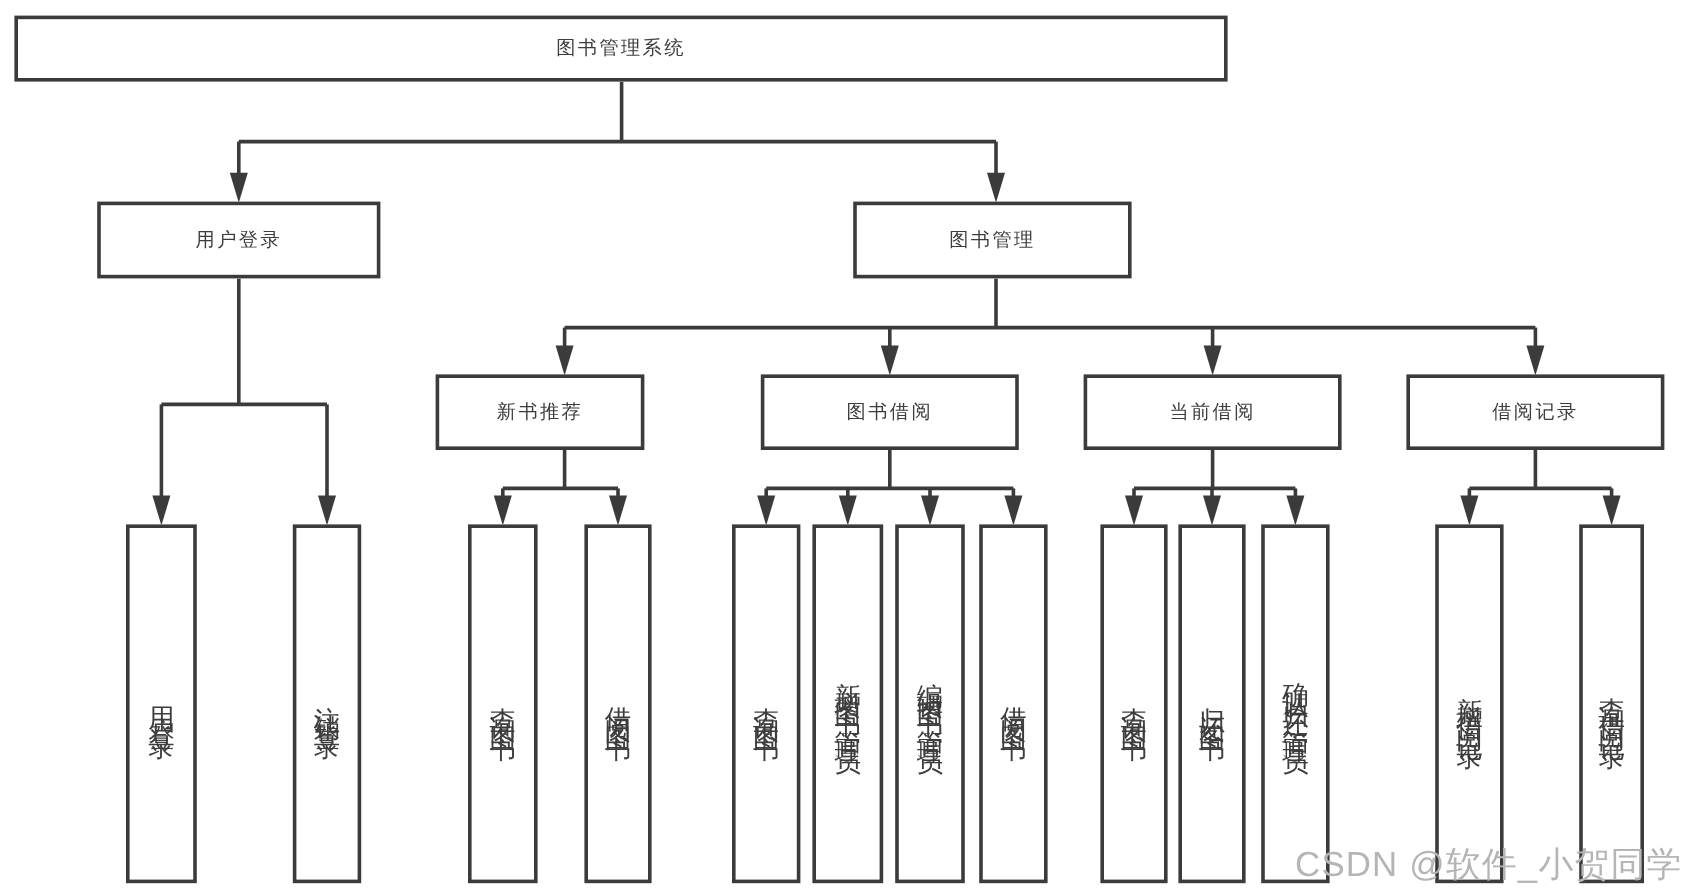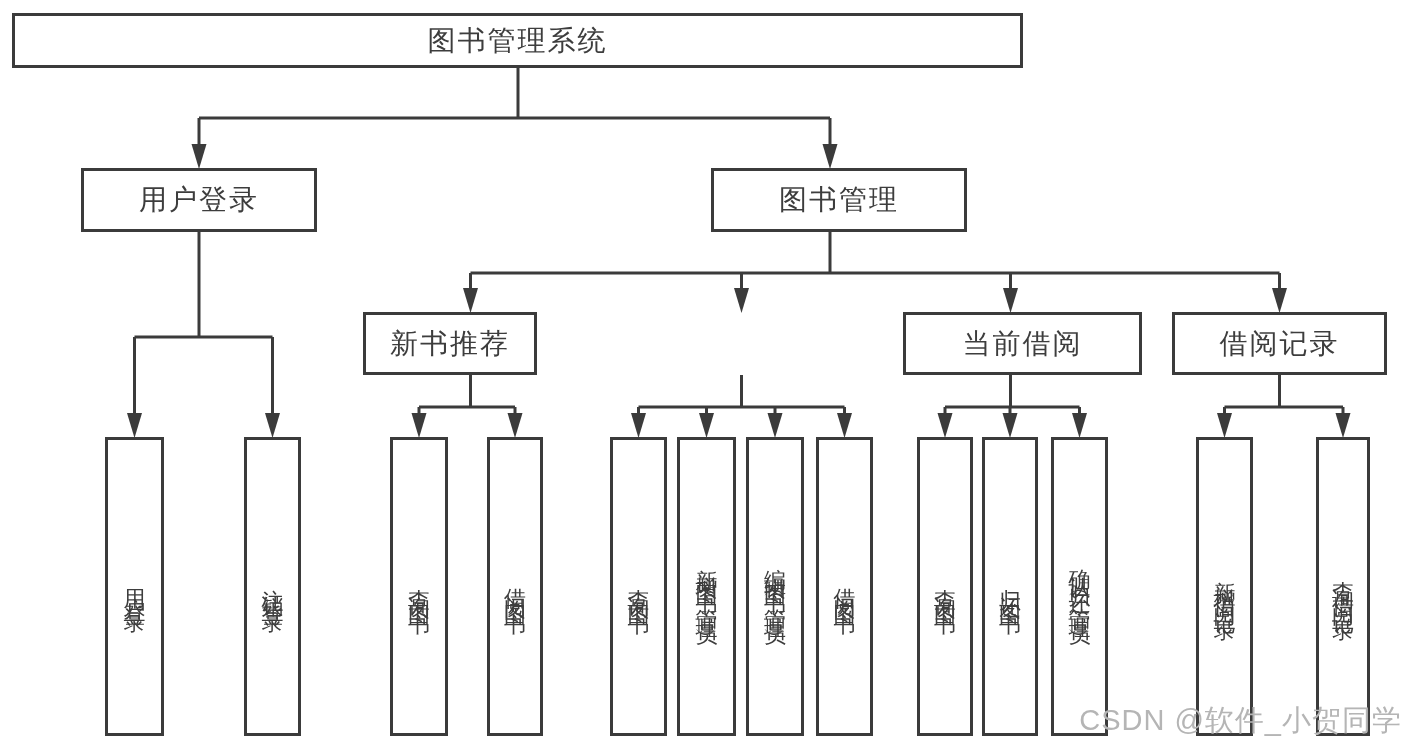--- a/index.html
+++ b/index.html
@@ -23,21 +23,21 @@
   .node {
     position: absolute;
     box-sizing: border-box;
     border: 3px solid var(--line);
     background: var(--bg);
     display: flex;
     align-items: center;
     justify-content: center;
     color: var(--text);
   }
-  .hlabel { font-size: 28px; letter-spacing: 2px; white-space: nowrap; }
+  .hlabel { font-size: 16px; letter-spacing: 2px; white-space: nowrap; }
   .vtext {
     writing-mode: vertical-rl;
     text-orientation: mixed;
     font-size: 22px;
     letter-spacing: 8px;
     line-height: 1;
     white-space: nowrap;
   }
   .watermark {
     position: absolute;
@@ -122,24 +122,25 @@
       <path d="M1224.5,407 V416"></path>
       <polygon points="1217,413 1232,413 1224.5,438"></polygon>
       <path d="M1343,407 V416"></path>
       <polygon points="1335.5,413 1350.5,413 1343,438"></polygon>
     </g>
   </svg>
 
   <div class="node hlabel" style="left:12px; top:13px; width:1011px; height:55px;">图书管理系统</div>
 
   <div class="node hlabel" style="left:81px; top:168px; width:236px; height:64px;">用户登录</div>
-  <div class="node hlabel" style="left:711px; top:168px; width:256px; height:64px;">图书管理</div>
+  <div class="node hlabel" style="left:711px; top:168px; width:232px; height:64px;">图书管理</div>
 
   <div class="node hlabel" style="left:363px; top:312px; width:174px; height:63px;">新书推荐</div>
-  <div class="node hlabel" style="left:903px; top:312px; width:239px; height:63px;">当前借阅</div>
+  <div class="node hlabel" style="left:634px; top:312px; width:215px; height:63px;">图书借阅</div>
+  <div class="node hlabel" style="left:903px; top:312px; width:215px; height:63px;">当前借阅</div>
   <div class="node hlabel" style="left:1172px; top:312px; width:215px; height:63px;">借阅记录</div>
 
   <div class="node" style="left:105px; top:437px; width:59px; height:299px;">
     <span class="vtext">用户登录</span>
   </div>
   <div class="node" style="left:244px; top:437px; width:57px; height:299px;">
     <span class="vtext">注销登录</span>
   </div>
 
   <div class="node" style="left:390px; top:437px; width:58px; height:299px;">

